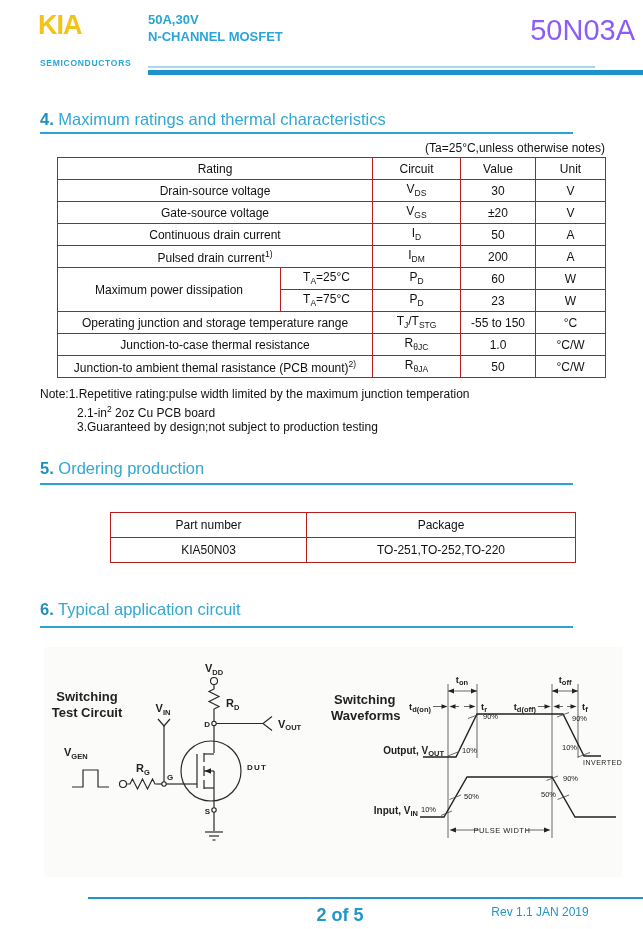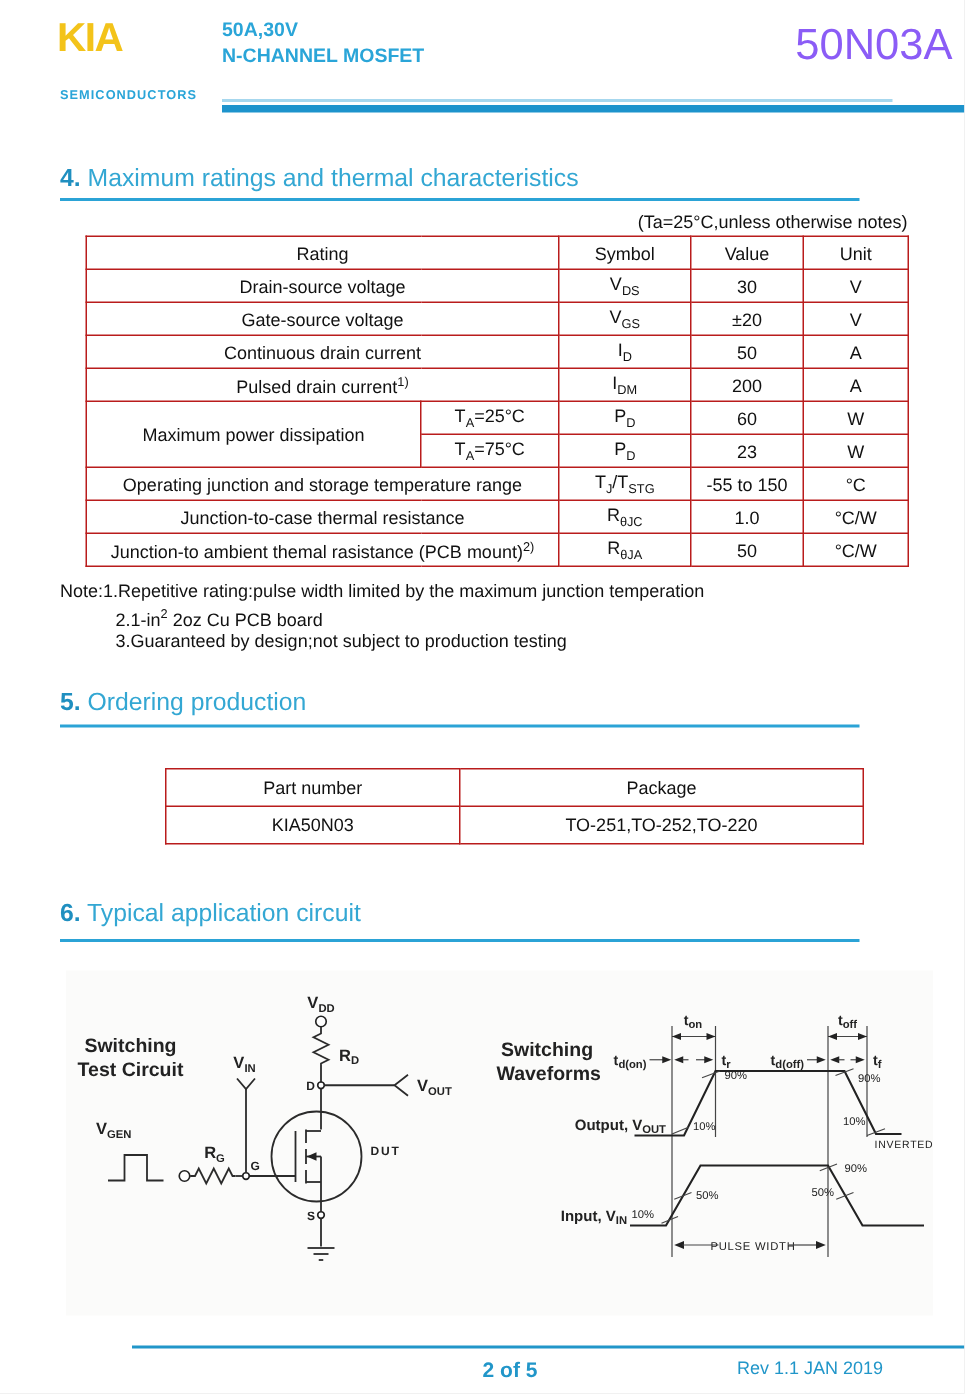--- a/index.html
+++ b/index.html
@@ -48,21 +48,21 @@
   .inv{font-size:7px;letter-spacing:.5px;}
   .sub{font-size:7.5px;font-weight:bold;}
   .wire{stroke:#2b2b2b;stroke-width:1.2;fill:none;}
   .thin{stroke:#444;stroke-width:0.8;fill:none;}
   .wave{stroke:#222;stroke-width:1.4;fill:none;}
   .term{fill:#fff;stroke:#222;stroke-width:1.1;}
   .ah{fill:#222;stroke:none;}
 
   
   .f-line{left:88px;top:897px;width:555px;height:2px;background:#2196C9;}
-  .f-page{left:285px;top:905px;width:110px;text-align:center;font-size:14px;font-weight:bold;color:#2196C9;}
+  .f-page{left:285px;top:905px;width:110px;text-align:center;font-size:18px;font-weight:bold;color:#2196C9;}
   .f-rev{left:480px;top:905px;width:120px;text-align:center;font-size:12px;font-weight:normal;color:#2196C9;}
 </style>
 </head>
 <body>
 
 <div class="page">
 
   <div class="abs logo">KIA</div>
   <div class="abs logo-sub">SEMICONDUCTORS</div>
   <div class="abs hdr-l1">50A,30V</div>
@@ -82,21 +82,21 @@
     <colgroup>
         <col style="width:223px">
         <col style="width:92px">
         <col style="width:88px">
         <col style="width:75px">
         <col style="width:70px">
       </colgroup>
     <tbody>
         <tr>
       <td colspan="2">Rating</td>
-      <td>Symbol</td>
+      <td>Circuit</td>
       <td>Value</td>
       <td>Unit</td>
     </tr>
     <tr>
       <td colspan="2">Drain-source voltage</td>
       <td><span>V</span><sub>DS</sub></td>
       <td>30</td>
       <td>V</td>
     </tr>
     <tr>

